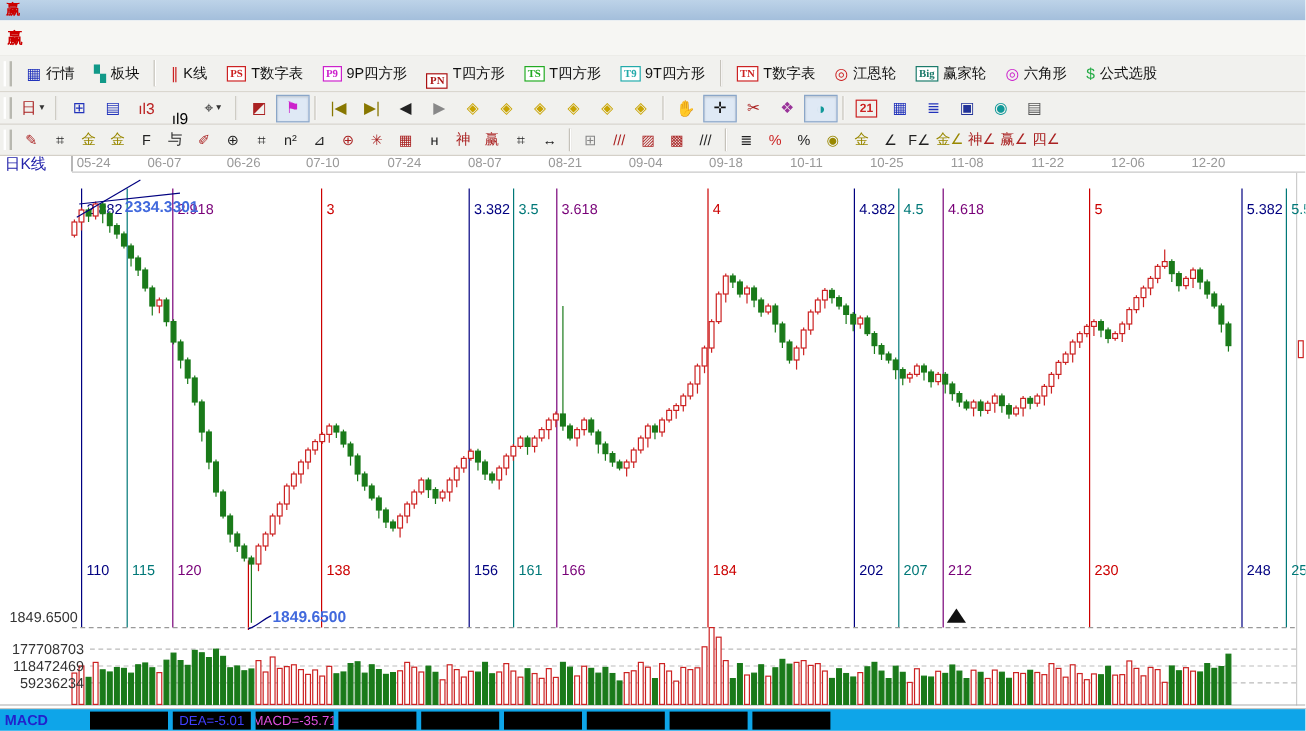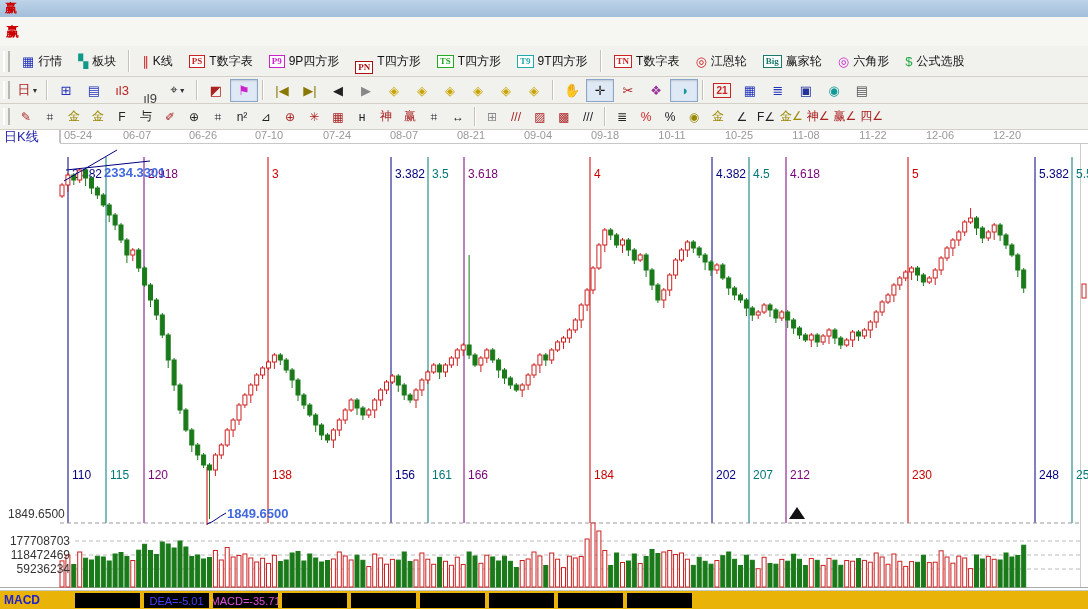--- a/index.html
+++ b/index.html
@@ -30,21 +30,21 @@
        font-size:13px;border:1px solid transparent;position:relative;padding:0 2px;}
   .tbi.pressed{border:1px solid #8aa6c8;background:#dfe9f5;box-shadow:inset 0 1px 2px rgba(0,0,0,.15);}
   .tbi .dd{font-size:7px;color:#333;margin-left:1px;}
   .tbi .box21{border:1px solid #c22;color:#c22;font-size:10px;font-weight:bold;padding:0 2px;line-height:13px;}
   .t3i{min-width:20px;height:19px;display:flex;align-items:center;justify-content:center;
        font-size:12px;border:1px solid transparent;padding:0 1px;}
   
   #chart-svg{position:absolute;left:0;top:129px;}
   .svg-label{font-family:"Liberation Sans","DejaVu Sans",sans-serif;}
   
-  .statusbar{position:absolute;left:0;top:590px;width:1088px;height:19px;background:#eab308;
+  .statusbar{position:absolute;left:0;top:590px;width:1088px;height:19px;background:#0ea5e9;
     border-top:1px solid #c8c8c4;font-size:12px;}
   .macd-label{position:absolute;left:4px;top:2px;color:#2222cc;font-weight:bold;font-size:12px;}
   .seg{position:absolute;top:2px;height:15px;background:#000;color:#4040ff;font-size:11px;
        display:flex;align-items:center;justify-content:center;overflow:hidden;white-space:nowrap;}
 </style>
 </head>
 <body>
 
 <div class="titlebar">
   <span class="logo">赢</span>
@@ -121,21 +121,21 @@
     <div class="tbi">
       <span style="color: rgb(34, 51, 187);">⊞</span>
     </div>
     <div class="tbi">
       <span style="color: rgb(34, 51, 187);">▤</span>
     </div>
     <div class="tbi">
       <span style="color: rgb(187, 34, 34);">ıl3</span>
     </div>
     <div class="tbi">
-      <span style="color: #404040; margin-top: 16px;">ıl9</span>
+      <span style="color: #000000; margin-top: 16px;">ıl9</span>
     </div>
     <div class="tbi">
       <span style="color: rgb(51, 51, 51);">⌖</span>
       <span class="dd">▼</span>
     </div>
     <span class="sep"></span>
     <div class="tbi">
       <span style="color: rgb(170, 34, 34);">◩</span>
     </div>
     <div class="tbi pressed">

